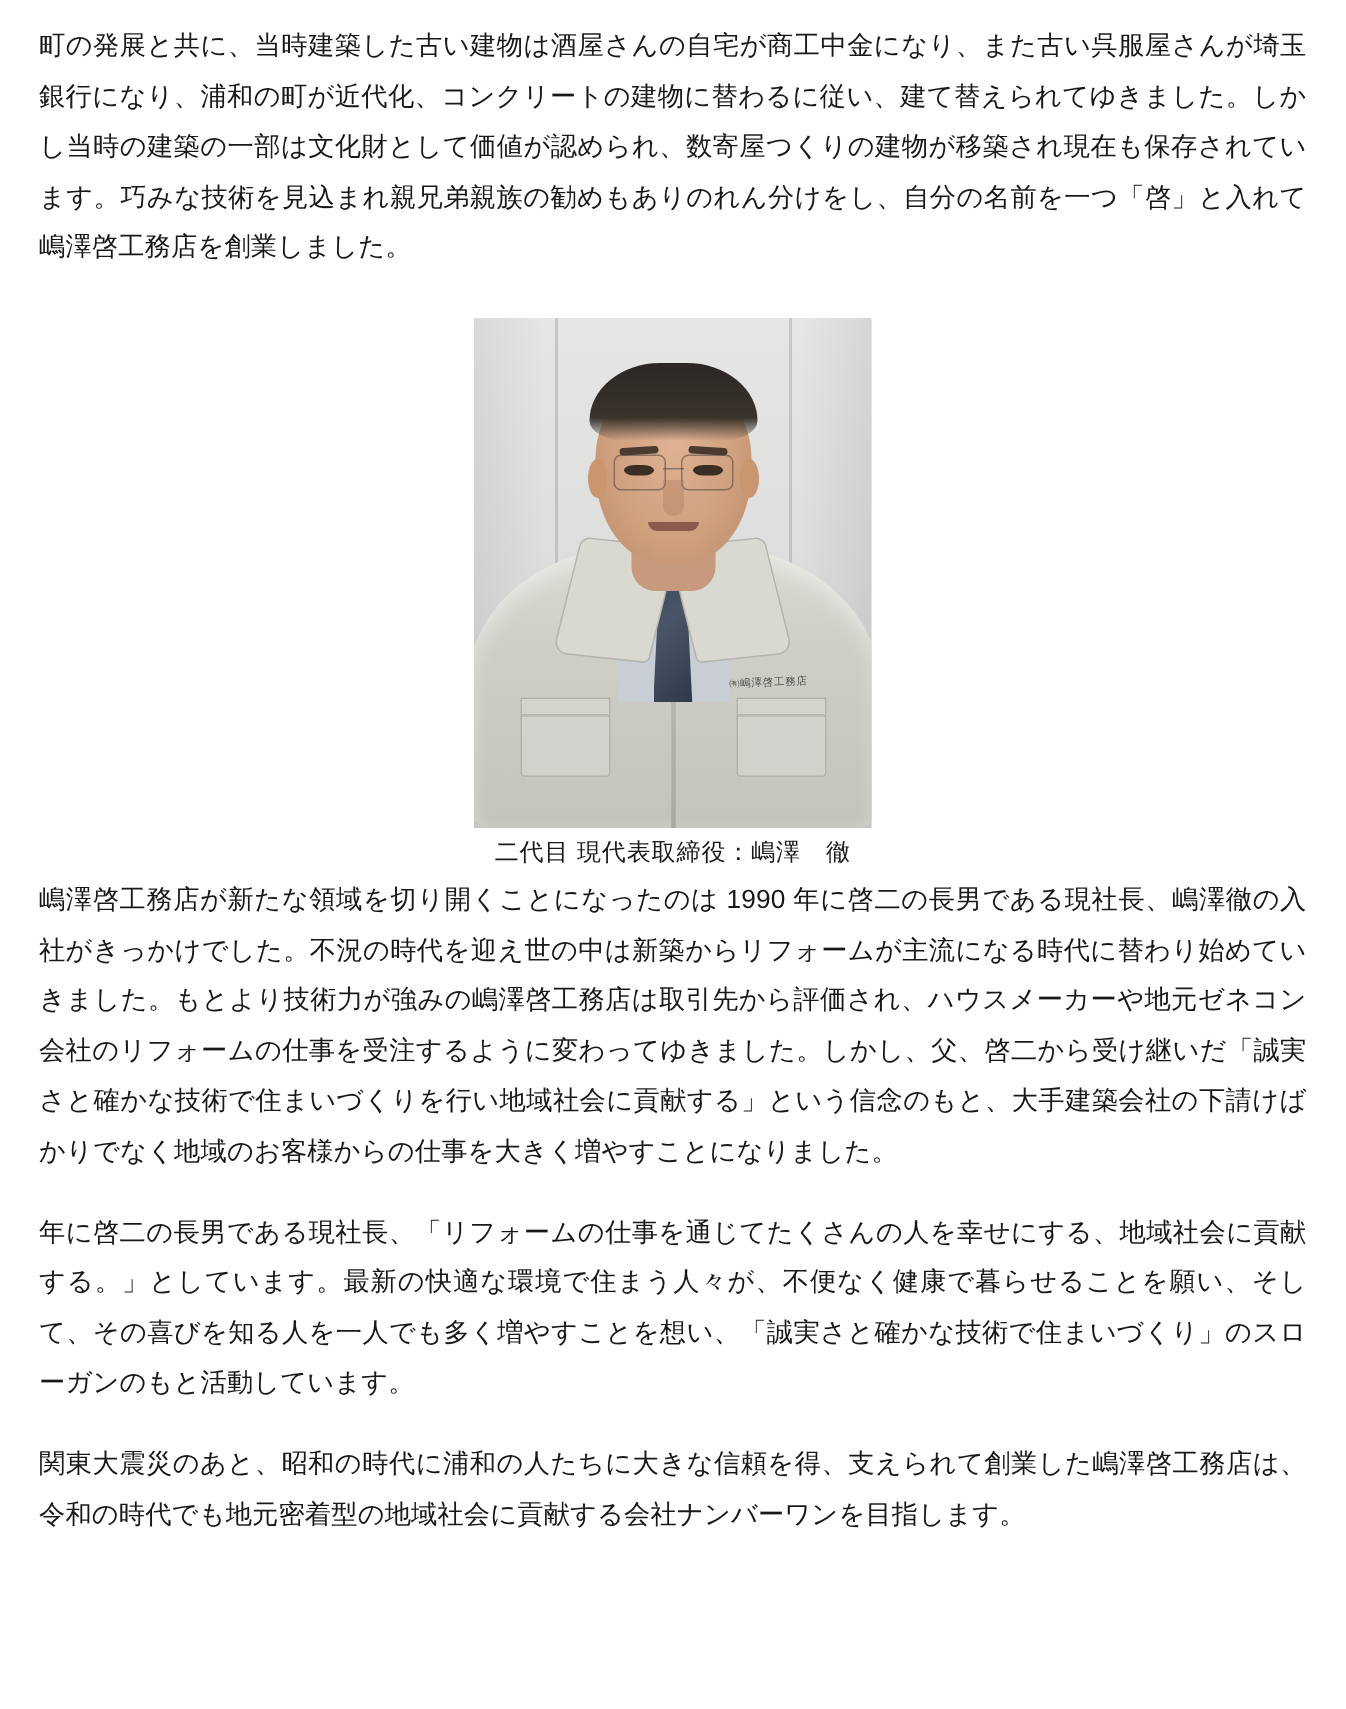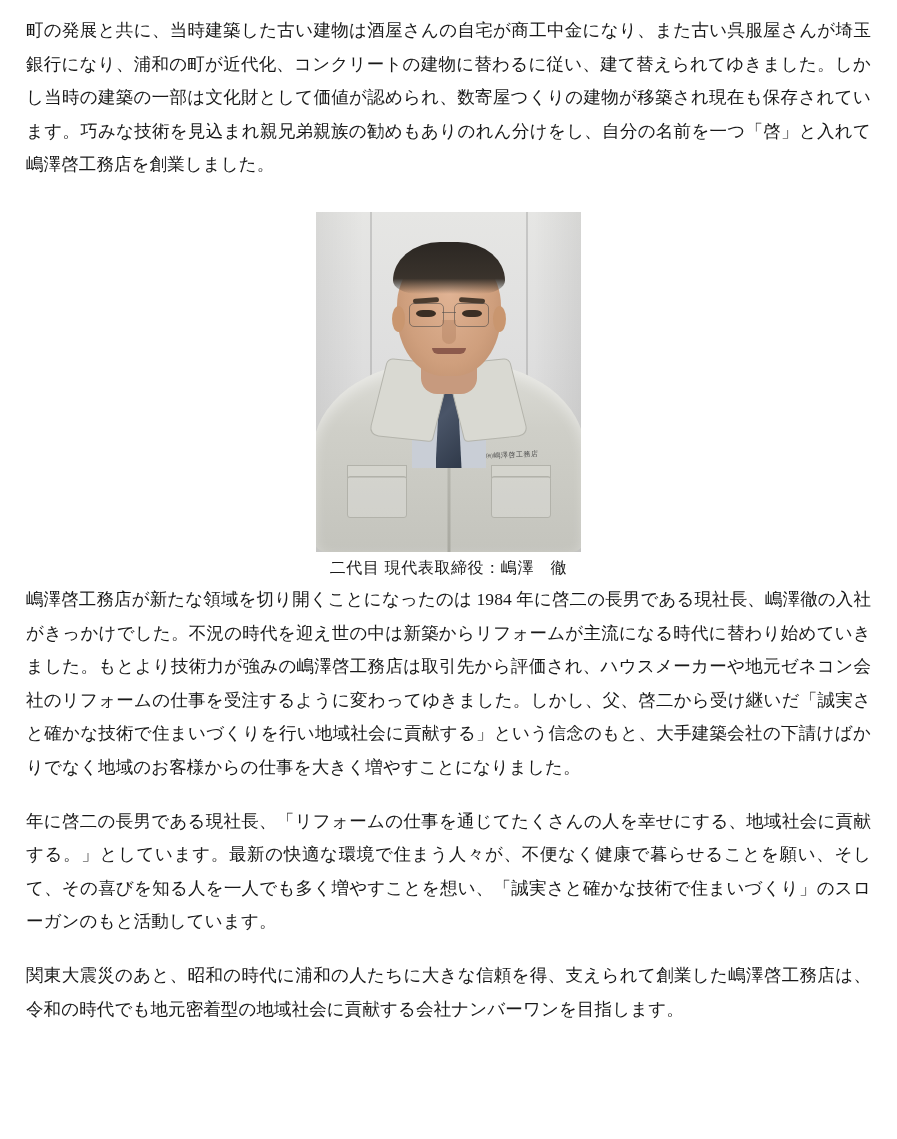--- a/index.html
+++ b/index.html
@@ -20,21 +20,20 @@
     padding: 14px 26px 16px 26px;
   }
   p.para {
     margin: 0 0 20px 0;
     font-size: 17.5px;
     line-height: 1.92;
     letter-spacing: 0.1px;
     text-align: justify;
     text-justify: inter-character;
     color: #181818;
-    font-family: Liberation Serif, serif;
   }
   p.para:last-of-type {
     margin-bottom: 0;
   }
   .figure {
     margin: 30px 0 4px 0;
     display: flex;
     flex-direction: column;
     align-items: center;
   }
@@ -298,17 +297,17 @@
           <div class="glasses-r"></div>
           <div class="glasses-bridge"></div>
           <div class="nose"></div>
           <div class="mouth"></div>
         </div>
       </div>
     </div>
     <div class="caption">二代目 現代表取締役：嶋澤　徹</div>
   </div>
 
-  <p class="para">嶋澤啓工務店が新たな領域を切り開くことになったのは 1984 年に啓二の長男である現社長、嶋澤徹の入社がきっかけでした。不況の時代を迎え世の中は新築からリフォームが主流になる時代に替わり始めていきました。もとより技術力が強みの嶋澤啓工務店は取引先から評価され、ハウスメーカーや地元ゼネコン会社のリフォームの仕事を受注するように変わってゆきました。しかし、父、啓二から受け継いだ「誠実さと確かな技術で住まいづくりを行い地域社会に貢献する」という信念のもと、大手建築会社の下請けばかりでなく地域のお客様からの仕事を大きく増やすことになりました。</p>
+  <p class="para">嶋澤啓工務店が新たな領域を切り開くことになったのは 1990 年に啓二の長男である現社長、嶋澤徹の入社がきっかけでした。不況の時代を迎え世の中は新築からリフォームが主流になる時代に替わり始めていきました。もとより技術力が強みの嶋澤啓工務店は取引先から評価され、ハウスメーカーや地元ゼネコン会社のリフォームの仕事を受注するように変わってゆきました。しかし、父、啓二から受け継いだ「誠実さと確かな技術で住まいづくりを行い地域社会に貢献する」という信念のもと、大手建築会社の下請けばかりでなく地域のお客様からの仕事を大きく増やすことになりました。</p>
   <p class="para">年に啓二の長男である現社長、「リフォームの仕事を通じてたくさんの人を幸せにする、地域社会に貢献する。」としています。最新の快適な環境で住まう人々が、不便なく健康で暮らせることを願い、そして、その喜びを知る人を一人でも多く増やすことを想い、「誠実さと確かな技術で住まいづくり」のスローガンのもと活動しています。</p>
   <p class="para">関東大震災のあと、昭和の時代に浦和の人たちに大きな信頼を得、支えられて創業した嶋澤啓工務店は、令和の時代でも地元密着型の地域社会に貢献する会社ナンバーワンを目指します。</p>
 
 </div>
 
 </body></html>

